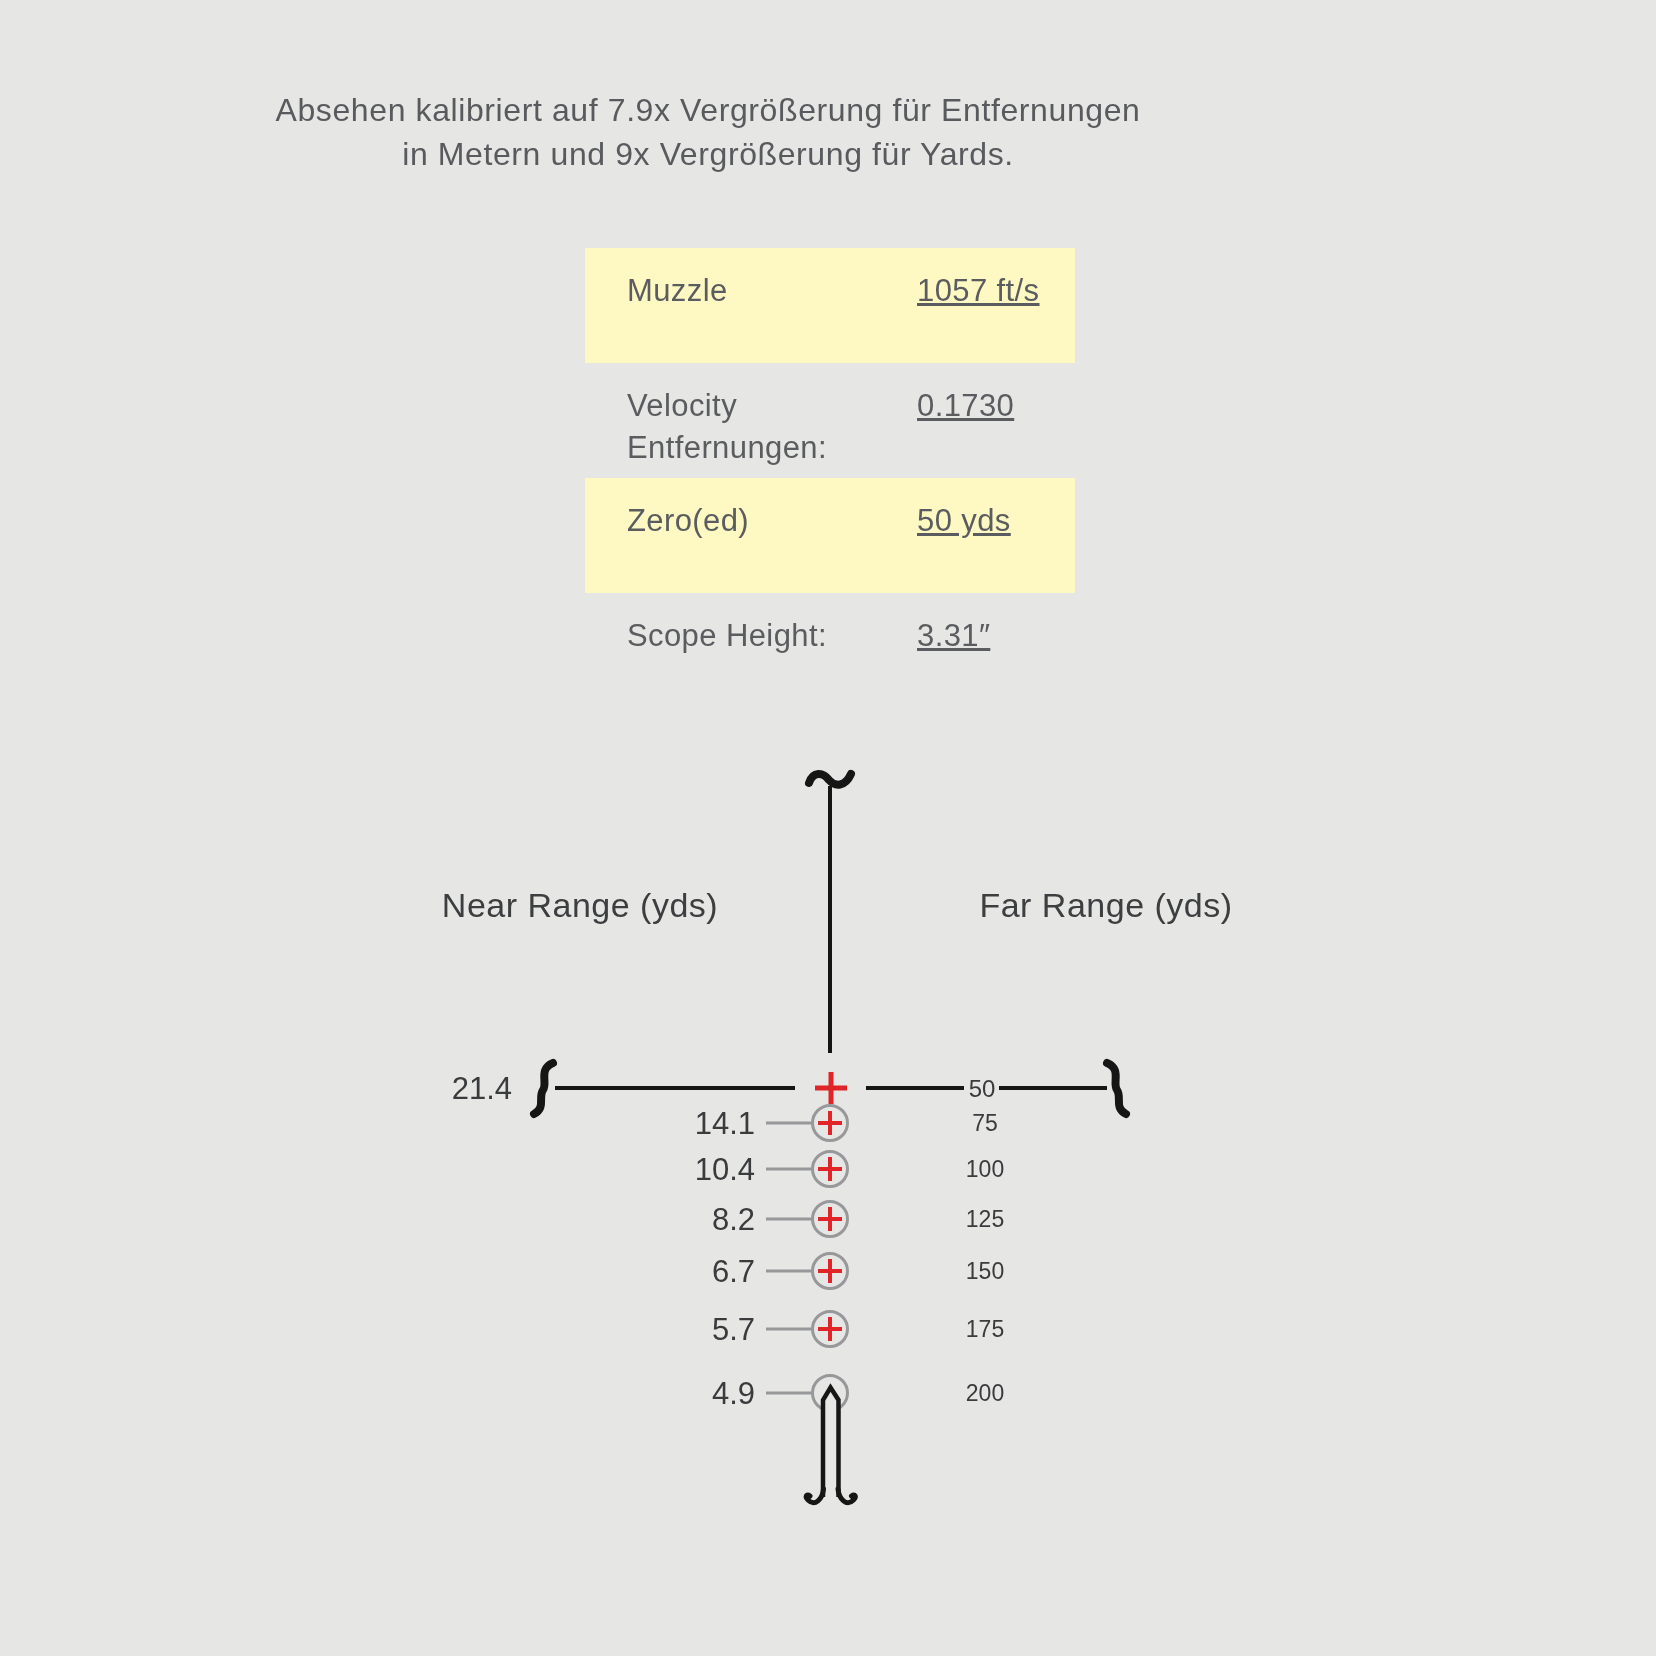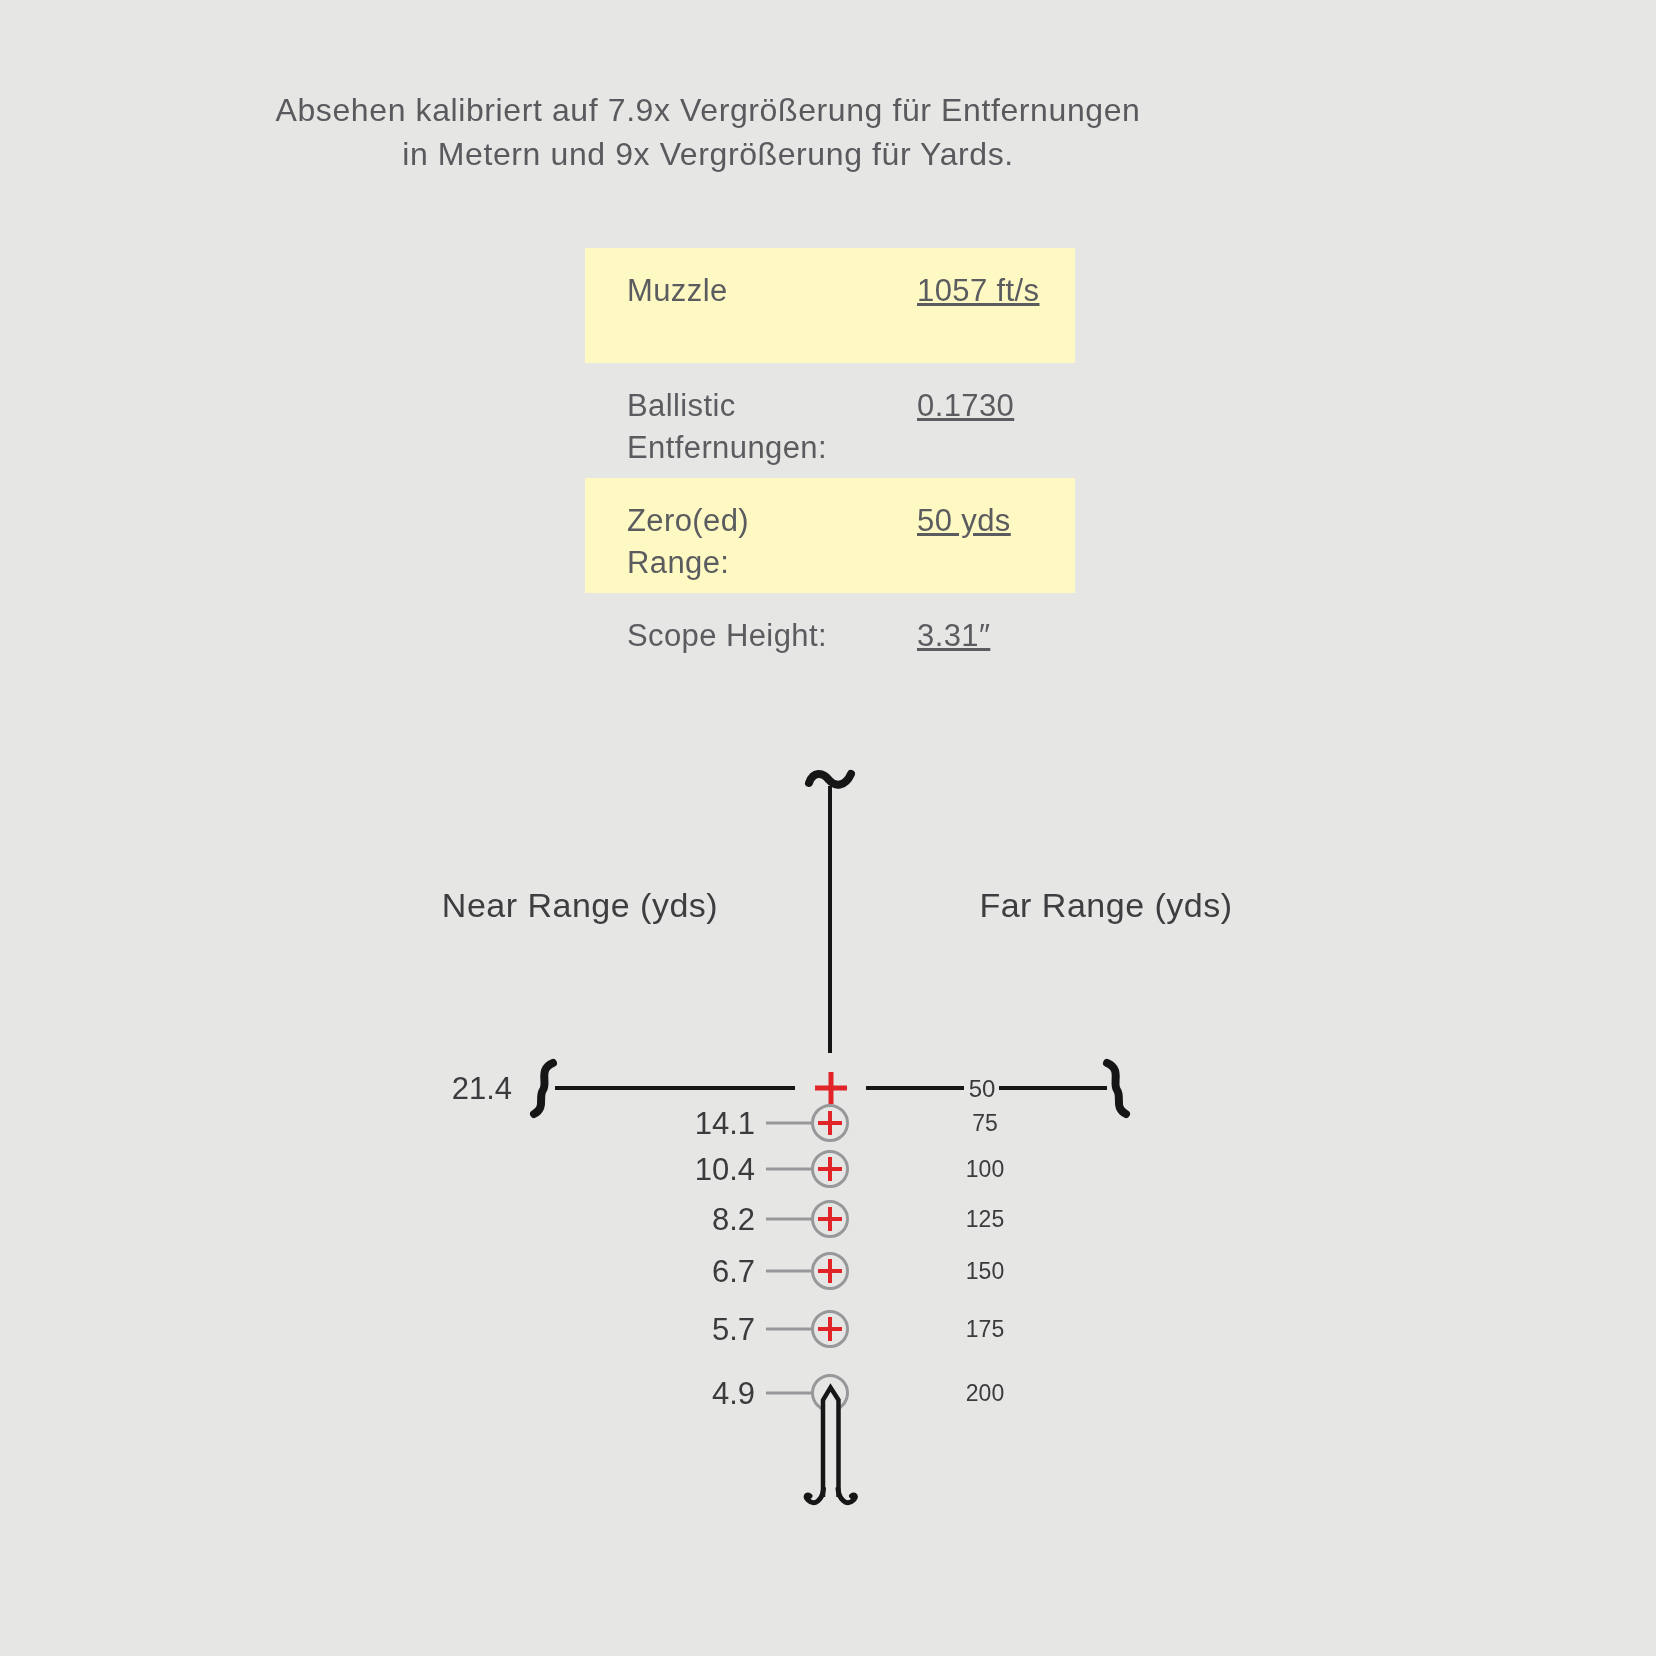--- a/index.html
+++ b/index.html
@@ -52,29 +52,28 @@
 
   <div class="ballistics">
     <div class="b-row shaded">
       <div class="b-label">
         <div>Muzzle</div>
       </div>
       <div class="b-value">1057 ft/s</div>
     </div>
     <div class="b-row">
       <div class="b-label">
-        <div>Ballistic</div>
+        <div>Velocity</div>
         <div>Entfernungen:</div>
       </div>
       <div class="b-value">0.1730</div>
     </div>
     <div class="b-row shaded">
       <div class="b-label">
         <div>Zero(ed)</div>
-        <div>Range:</div>
       </div>
       <div class="b-value">50 yds</div>
     </div>
     <div class="b-row">
       <div class="b-label">
         <div>Scope Height:</div>
         <div></div>
       </div>
       <div class="b-value">3.31″</div>
     </div>

